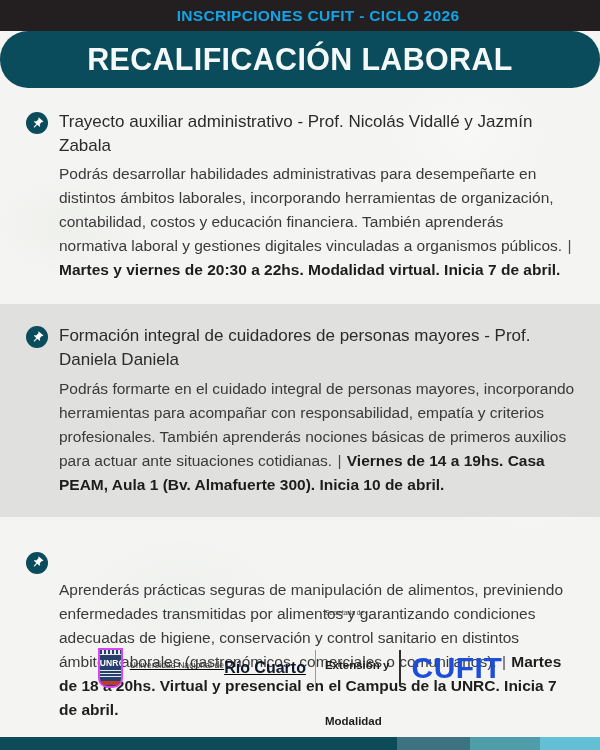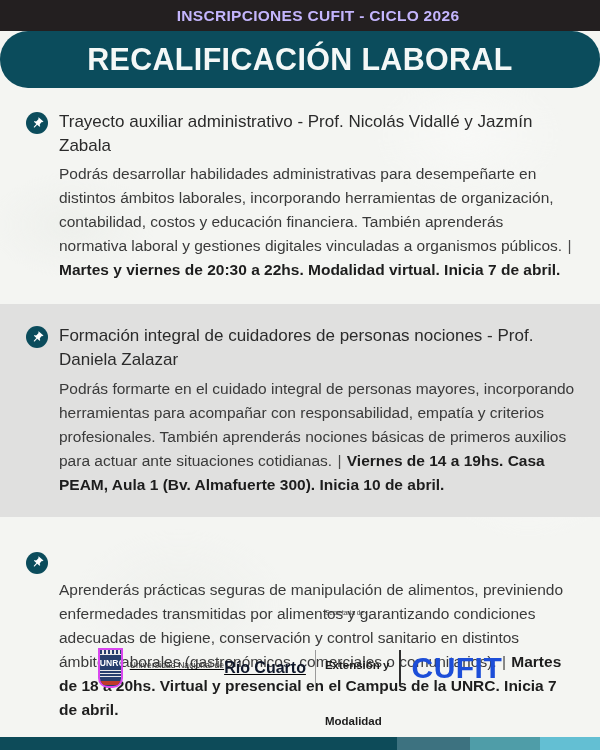--- a/index.html
+++ b/index.html
@@ -16,21 +16,21 @@
       radial-gradient(140px 90px at 12% 30%, rgba(220,224,218,.55), transparent 60%),
       radial-gradient(160px 110px at 78% 18%, rgba(255,255,255,.8), transparent 60%),
       radial-gradient(180px 120px at 30% 80%, rgba(223,227,222,.5), transparent 60%),
       radial-gradient(150px 100px at 88% 64%, rgba(255,255,255,.7), transparent 60%);
   }
   .topbar {
     position:relative; height:31px; background:var(--topbar,#231f20);
     display:flex; align-items:center; justify-content:center;
   }
   .topbar-text {
-    color:#c4b5fd; font-size:15.5px; font-weight:700; letter-spacing:.3px;margin-left:36px;
+    color:#0ea5e9; font-size:15.5px; font-weight:700; letter-spacing:.3px;margin-left:36px;
   }
   .titlebar {
     position:relative; height:57px; background:var(--teal,#0b4c5c);
     display:flex; align-items:center; justify-content:center;border-radius:28px;
   }
   .titlebar-text {
     color:#f4f8f7; font-size:32px; font-weight:700; letter-spacing:.4px;
     transform:scaleX(.95);
   }
   .content { position:relative; }
@@ -111,21 +111,21 @@
       </p>
     </div>
 
     <div class="section band">
       <div class="course-head">
         <span class="pin-badge">
           <svg viewBox="0 0 24 24" width="13" height="13" aria-hidden="true">
             <path fill="#ffffff" d="M16 9V4h1c.55 0 1-.45 1-1s-.45-1-1-1H7c-.55 0-1 .45-1 1s.45 1 1 1h1v5c0 1.66-1.34 3-3 3v2h5.97v7l1 1 1-1v-7H19v-2c-1.66 0-3-1.34-3-3z"></path>
           </svg>
         </span>
-        <div class="course-title">Formación integral de cuidadores de personas nociones - Prof. Daniela Zalazar</div>
+        <div class="course-title">Formación integral de cuidadores de personas mayores - Prof. Daniela Daniela</div>
       </div>
       <p class="course-desc">
         <span>Podrás formarte en el cuidado integral de personas mayores, incorporando herramientas para acompañar con responsabilidad, empatía y criterios profesionales. También aprenderás nociones básicas de primeros auxilios para actuar ante situaciones cotidianas.</span>
         <span class="pipe">|</span>
         <strong>Viernes de 14 a 19hs. Casa PEAM, Aula 1 (Bv. Almafuerte 300). Inicia 10 de abril.</strong>
       </p>
     </div>
 
     <div class="section third">
       <div class="course-head">

